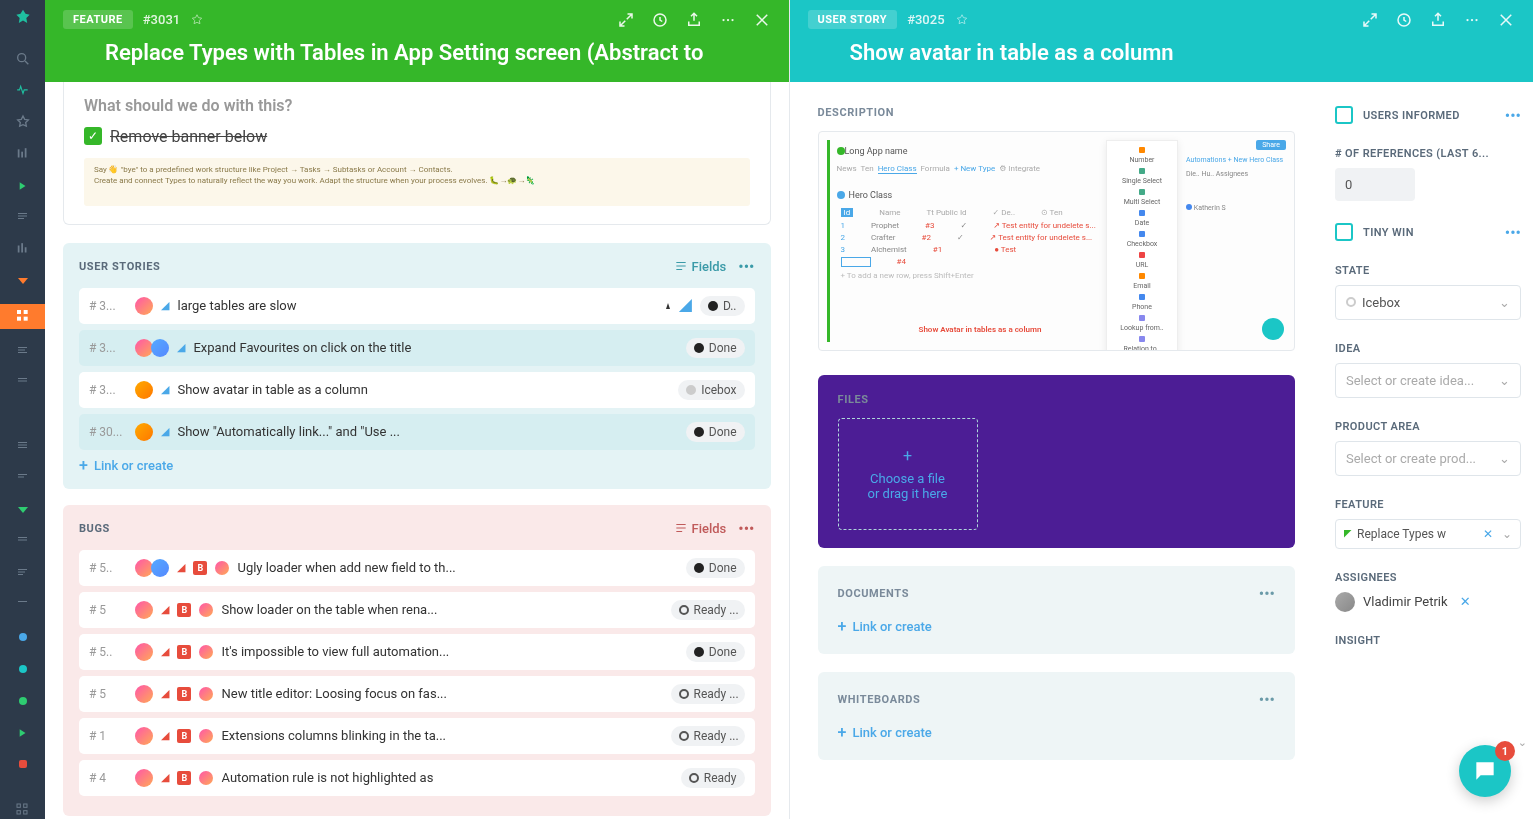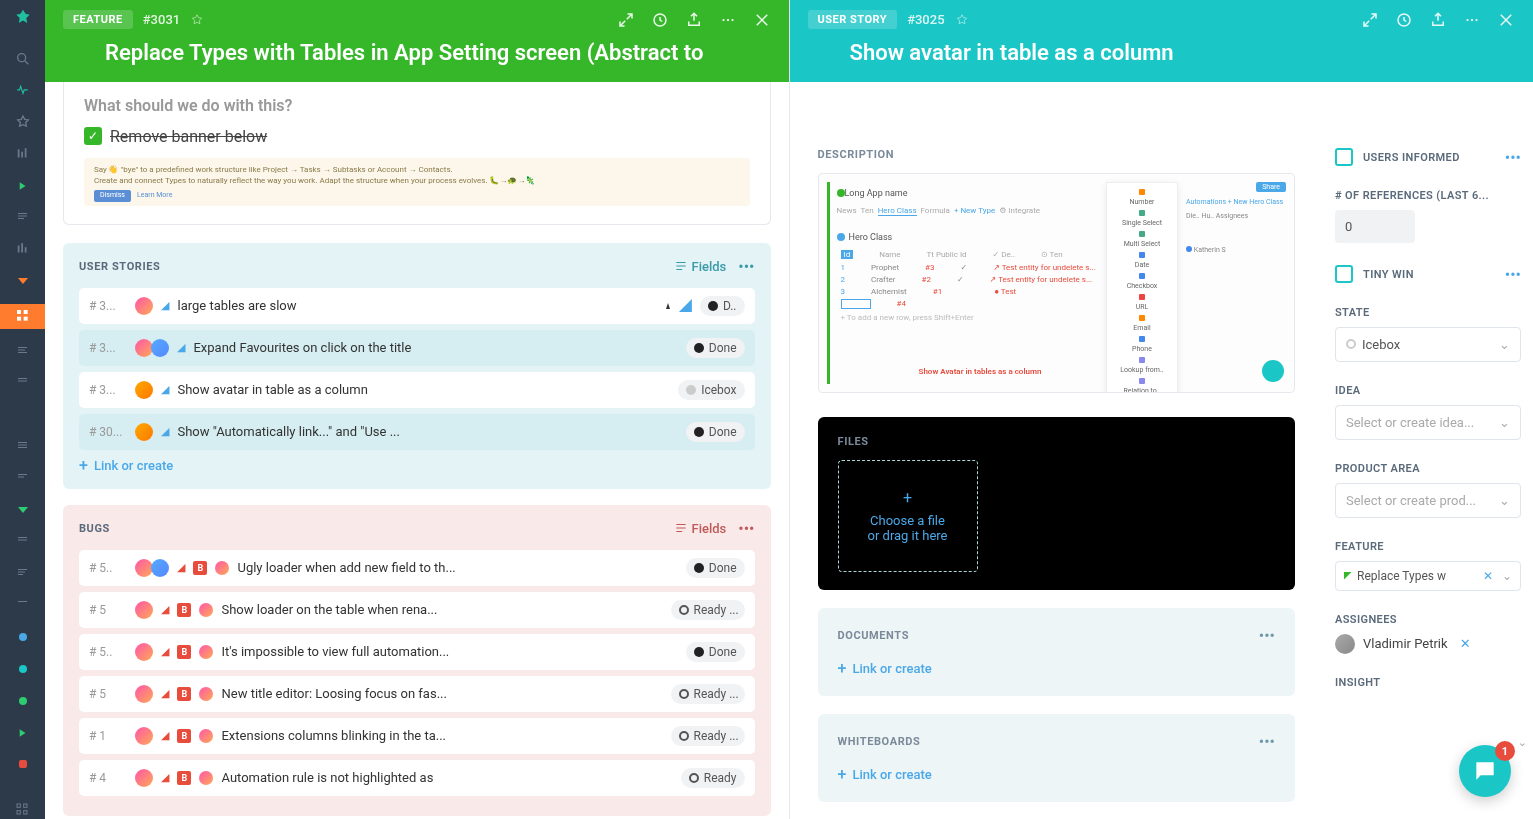--- a/index.html
+++ b/index.html
@@ -56,21 +56,21 @@
   font-weight:700;
   letter-spacing:0.5px;
 }
 .card-id { opacity:0.85; font-size:13px; font-weight:500;}
 .star-icon { opacity:0.6; }
 .header-actions { margin-left:auto; display:flex; gap:16px; align-items:center;}
 .header-actions .ic { width:18px;height:18px; opacity:0.9; cursor:pointer;}
 .pane-title { font-size:22px; font-weight:600; margin-top:10px; line-height:1.3;margin-left:42px;}
 
 .pane-body { flex:1; overflow-y:auto; padding: 0 18px 40px; }
-.pane-body.split { display:flex; padding:0;margin-top:42px;}
+.pane-body.split { display:flex; padding:0;}
 .split-main { flex:1; padding: 24px 28px; overflow-y:auto;}
 .split-sidebar { width: 210px; padding: 24px 12px; overflow-y:auto; }
 
 .desc-box {
   border:1px solid #e5e9ed;
   border-radius:6px;
   padding: 18px 20px;
   background:#fff;
   margin-bottom:18px;
 }
@@ -175,21 +175,21 @@
 .mock-dropdown .it{padding:2px 6px;display:flex;align-items:center;gap:3px;color:#666;flex-direction:column;}
 .mock-dropdown .it.gray{color:#ccc;}
 .mock-dropdown .it.red-box{border:1px solid #e74c3c;margin:1px 4px;border-radius:1px;}
 .mock-dropdown .ico{width:6px;height:6px;border-radius:1px;}
 .mock-right-panel{position:absolute;top:8px;right:8px;width:100px;font-size:7px;color:#888;}
 .mock-share{background:#4aa8e8;color:#fff;padding:1px 6px;border-radius:2px;float:right;font-size:7px;}
 .mock-rp-row{clear:both;margin-top:16px;}
 .mock-chat{position:absolute;right:10px;bottom:10px;width:22px;height:22px;border-radius:50%;background:#1bc6c6;}
 
 .files-panel {
-  background:#000000;border-radius:6px;padding:18px 20px;margin-top:24px;
+  background:#4c1d95;border-radius:6px;padding:18px 20px;margin-top:24px;
 }
 .file-drop {
   border:1px dashed #afd6db;border-radius:4px;
   height:112px;width:140px;
   display:flex;flex-direction:column;align-items:center;justify-content:center;
   color:#4aa8e8;font-size:13px;text-align:center;cursor:pointer;
 }
 .file-drop .plus{font-size:16px;margin-bottom:6px;}
 .docs-panel { background:#eef5f6;border-radius:6px;padding:18px 20px;margin-top:18px;}
 .docs-head{display:flex;align-items:center;margin-bottom:14px;}
@@ -422,24 +422,20 @@
     <div class="pane-body" style="padding-top:0;">
       <div class="desc-box" style="border-top:none;border-top-left-radius:0;border-top-right-radius:0;">
         <div class="desc-question" style="color:#999;margin-top:-4px;">What should we do with this?</div>
         <div class="check-row">
           <div class="cb">✓</div>
           <span class="lbl">Remove banner below</span>
         </div>
         <div class="banner-img">
           <div>Say 👋 "bye" to a predefined work structure like Project → Tasks → Subtasks or Account → Contacts.</div>
           <div>Create and connect Types to naturally reflect the way you work. Adapt the structure when your process evolves. 🐛→🐢→🦎</div>
-          <div class="row2">
-            <span class="banner-btn">Dismiss</span>
-            <span class="banner-link">Learn More</span>
-          </div>
         </div>
       </div>
 
       <div class="section-panel blue">
         <div class="section-head">
           <span class="section-title">USER STORIES</span>
           <span class="fields-btn">
             <svg viewBox="0 0 24 24" width="14" height="14">
                 <path stroke="currentColor" stroke-width="2" fill="none" d="M4 6h16M4 12h16M4 18h10"></path>
               </svg>

